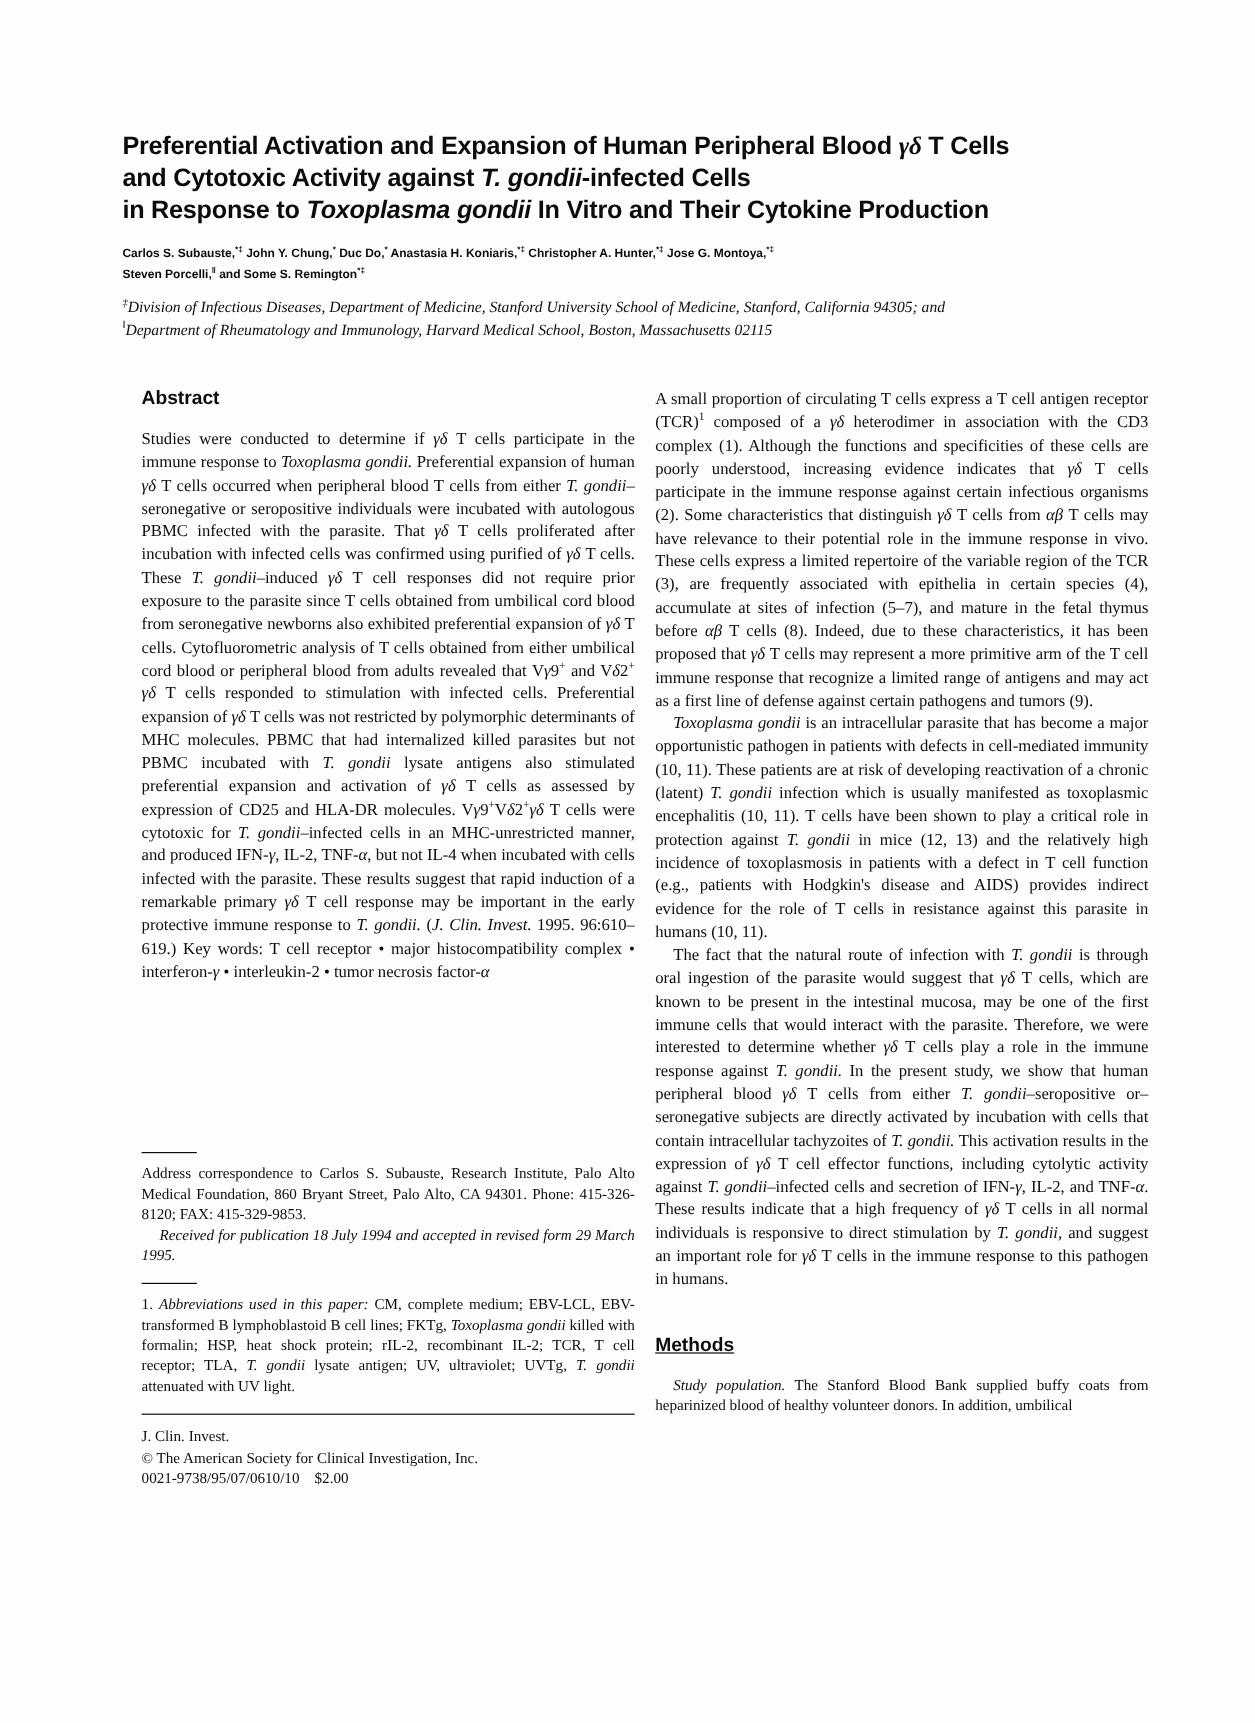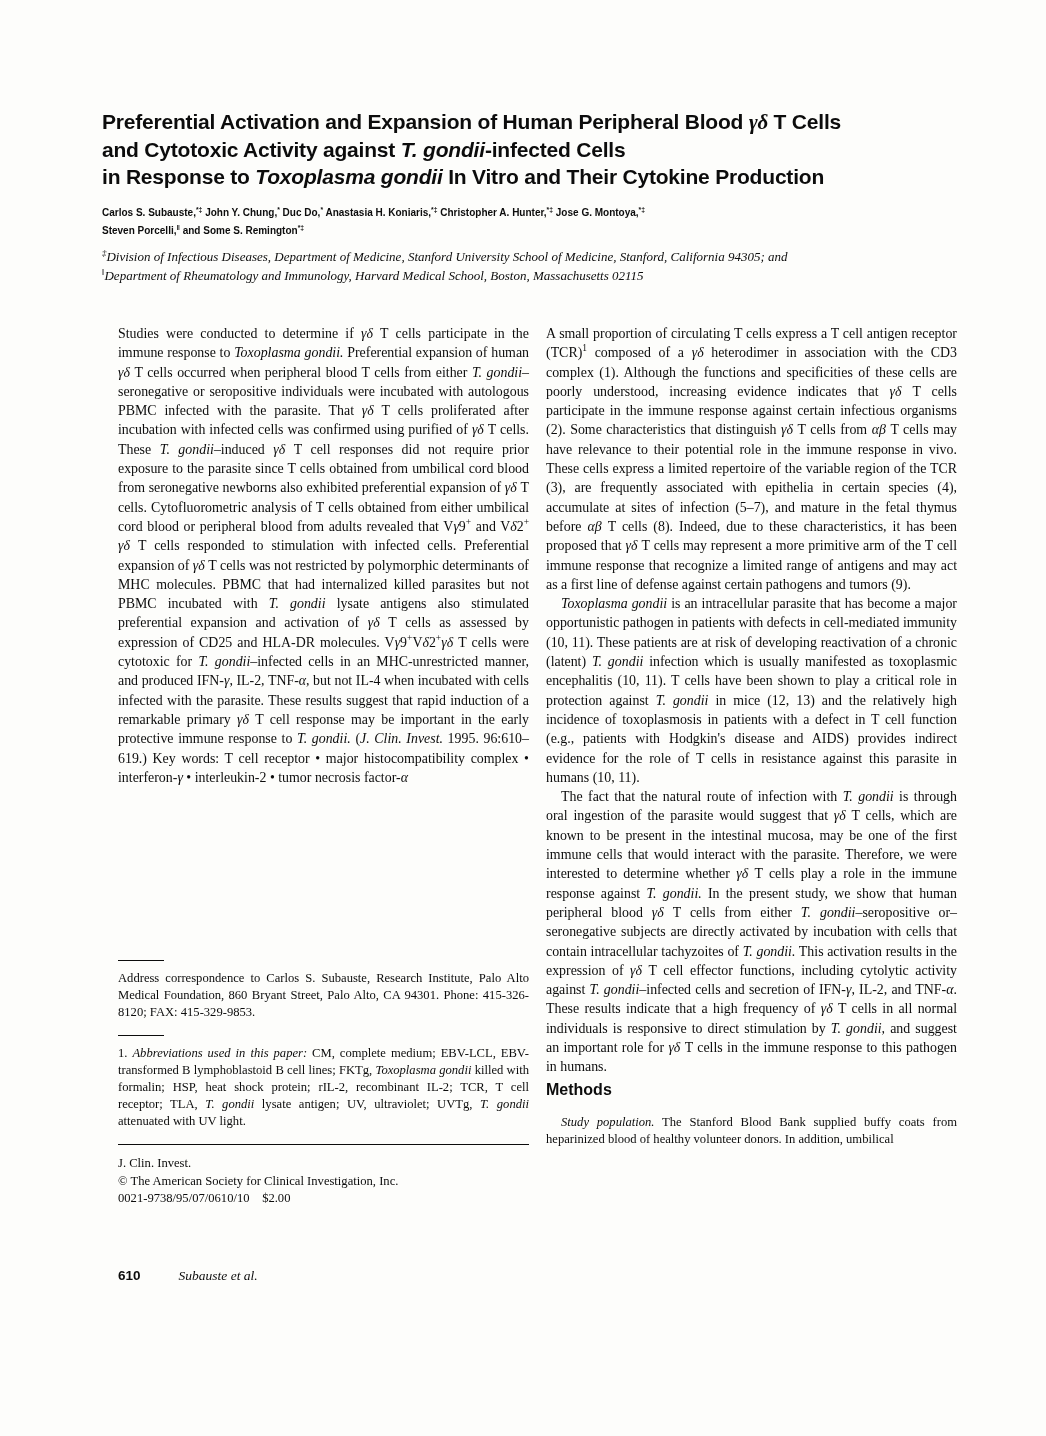--- a/index.html
+++ b/index.html
@@ -53,21 +53,21 @@
   .longrule{width:100%;border:none;border-top:1.2px solid #0c0c0c;margin:14px 0 10px 0;}
   .footnote-text{
     font-family:"Liberation Serif",serif;
     font-size:12.6px;line-height:17px;
     text-align:justify;margin:0;
   }
   .journal-block{
     font-family:"Liberation Serif",serif;
     font-size:12.6px;line-height:17.5px;
   }
-  .methods-heading{margin-top:4px;}
+  .methods-heading{margin-top:36px;text-decoration:underline;}
   .methods-text{
     font-family:"Liberation Serif",serif;
     font-size:12.6px;line-height:17.5px;
     text-align:justify;margin:0;
   }
   .footer{position:absolute;left:118px;top:1266px;width:411px;}
   .page-number{
     font-family:"Liberation Sans",sans-serif;
     font-weight:bold;font-size:13.5px;
   }
@@ -92,41 +92,40 @@
       <div><span>Carlos S. Subauste,</span><sup>*‡</sup><span> John Y. Chung,</span><sup>*</sup><span> Duc Do,</span><sup>*</sup><span> Anastasia H. Koniaris,</span><sup>*‡</sup><span> Christopher A. Hunter,</span><sup>*‡</sup><span> Jose G. Montoya,</span><sup>*‡</sup></div>
       <div><span>Steven Porcelli,</span><sup>‖</sup><span> and Some S. Remington</span><sup>*‡</sup></div>
     </div>
     <div class="affiliations">
       <div><sup>‡</sup><span>Division of Infectious Diseases, Department of Medicine, Stanford University School of Medicine, Stanford, California 94305; and</span></div>
       <div><sup>‖</sup><span>Department of Rheumatology and Immunology, Harvard Medical School, Boston, Massachusetts 02115</span></div>
     </div>
   </div>
 
   <div class="col col-left">
+    <h2 class="section-heading">Abstract</h2>
     <p class="body-text abstract-body"><span>Studies were conducted to determine if </span><span style="font-style: italic;">γδ</span><span> T cells participate in the immune response to </span><span style="font-style: italic;">Toxoplasma gondii.</span><span> Preferential expansion of human </span><span style="font-style: italic;">γδ</span><span> T cells occurred when peripheral blood T cells from either </span><span style="font-style: italic;">T. gondii</span><span>–seronegative or seropositive individuals were incubated with autologous PBMC infected with the parasite. That </span><span style="font-style: italic;">γδ</span><span> T cells proliferated after incubation with infected cells was confirmed using purified of </span><span style="font-style: italic;">γδ</span><span> T cells. These </span><span style="font-style: italic;">T. gondii</span><span>–induced </span><span style="font-style: italic;">γδ</span><span> T cell responses did not require prior exposure to the parasite since T cells obtained from umbilical cord blood from seronegative newborns also exhibited preferential expansion of </span><span style="font-style: italic;">γδ</span><span> T cells. Cytofluorometric analysis of T cells obtained from either umbilical cord blood or peripheral blood from adults revealed that V</span><span style="font-style: italic;">γ</span><span>9</span><sup>+</sup><span> and V</span><span style="font-style: italic;">δ</span><span>2</span><sup>+</sup><span> </span><span style="font-style: italic;">γδ</span><span> T cells responded to stimulation with infected cells. Preferential expansion of </span><span style="font-style: italic;">γδ</span><span> T cells was not restricted by polymorphic determinants of MHC molecules. PBMC that had internalized killed parasites but not PBMC incubated with </span><span style="font-style: italic;">T. gondii</span><span> lysate antigens also stimulated preferential expansion and activation of </span><span style="font-style: italic;">γδ</span><span> T cells as assessed by expression of CD25 and HLA-DR molecules. V</span><span style="font-style: italic;">γ</span><span>9</span><sup>+</sup><span>V</span><span style="font-style: italic;">δ</span><span>2</span><sup>+</sup><span style="font-style: italic;">γδ</span><span> T cells were cytotoxic for </span><span style="font-style: italic;">T. gondii</span><span>–infected cells in an MHC-unrestricted manner, and produced IFN-</span><span style="font-style: italic;">γ</span><span>, IL-2, TNF-</span><span style="font-style: italic;">α</span><span>, but not IL-4 when incubated with cells infected with the parasite. These results suggest that rapid induction of a remarkable primary </span><span style="font-style: italic;">γδ</span><span> T cell response may be important in the early protective immune response to </span><span style="font-style: italic;">T. gondii.</span><span> (</span><span style="font-style: italic;">J. Clin. Invest.</span><span> 1995. 96:610–619.) Key words: T cell receptor • major histocompatibility complex • interferon-</span><span style="font-style: italic;">γ</span><span> • interleukin-2 • tumor necrosis factor-</span><span style="font-style: italic;">α</span></p>
   </div>
 
   <div class="footnotes">
     <hr class="shortrule">
     <p class="footnote-text"><span>Address correspondence to Carlos S. Subauste, Research Institute, Palo Alto Medical Foundation, 860 Bryant Street, Palo Alto, CA 94301. Phone: 415-326-8120; FAX: 415-329-9853.</span></p>
+    <p class="footnote-text indent"><span style="font-style: italic;">Received for publication 18 July 1994 and accepted in revised form 29 March 1995.</span></p>
     <hr class="shortrule" style="margin-top:14px;">
     <p class="footnote-text"><span>1. </span><span style="font-style: italic;">Abbreviations used in this paper:</span><span> CM, complete medium; EBV-LCL, EBV-transformed B lymphoblastoid B cell lines; FKTg, </span><span style="font-style: italic;">Toxoplasma gondii</span><span> killed with formalin; HSP, heat shock protein; rIL-2, recombinant IL-2; TCR, T cell receptor; TLA, </span><span style="font-style: italic;">T. gondii</span><span> lysate antigen; UV, ultraviolet; UVTg, </span><span style="font-style: italic;">T. gondii</span><span> attenuated with UV light.</span></p>
     <hr class="longrule">
     <div class="journal-block">
       <div>J. Clin. Invest.</div>
       <div>© The American Society for Clinical Investigation, Inc.</div>
       <div>0021-9738/95/07/0610/10 $2.00</div>
     </div>
   </div>
 
   <div class="col col-right">
     <p class="body-text"><span>A small proportion of circulating T cells express a T cell antigen receptor (TCR)</span><sup>1</sup><span> composed of a </span><span style="font-style: italic;">γδ</span><span> heterodimer in association with the CD3 complex (1). Although the functions and specificities of these cells are poorly understood, increasing evidence indicates that </span><span style="font-style: italic;">γδ</span><span> T cells participate in the immune response against certain infectious organisms (2). Some characteristics that distinguish </span><span style="font-style: italic;">γδ</span><span> T cells from </span><span style="font-style: italic;">αβ</span><span> T cells may have relevance to their potential role in the immune response in vivo. These cells express a limited repertoire of the variable region of the TCR (3), are frequently associated with epithelia in certain species (4), accumulate at sites of infection (5–7), and mature in the fetal thymus before </span><span style="font-style: italic;">αβ</span><span> T cells (8). Indeed, due to these characteristics, it has been proposed that </span><span style="font-style: italic;">γδ</span><span> T cells may represent a more primitive arm of the T cell immune response that recognize a limited range of antigens and may act as a first line of defense against certain pathogens and tumors (9).</span></p>
     <p class="body-text indent"><span style="font-style: italic;">Toxoplasma gondii</span><span> is an intracellular parasite that has become a major opportunistic pathogen in patients with defects in cell-mediated immunity (10, 11). These patients are at risk of developing reactivation of a chronic (latent) </span><span style="font-style: italic;">T. gondii</span><span> infection which is usually manifested as toxoplasmic encephalitis (10, 11). T cells have been shown to play a critical role in protection against </span><span style="font-style: italic;">T. gondii</span><span> in mice (12, 13) and the relatively high incidence of toxoplasmosis in patients with a defect in T cell function (e.g., patients with Hodgkin's disease and AIDS) provides indirect evidence for the role of T cells in resistance against this parasite in humans (10, 11).</span></p>
     <p class="body-text indent"><span>The fact that the natural route of infection with </span><span style="font-style: italic;">T. gondii</span><span> is through oral ingestion of the parasite would suggest that </span><span style="font-style: italic;">γδ</span><span> T cells, which are known to be present in the intestinal mucosa, may be one of the first immune cells that would interact with the parasite. Therefore, we were interested to determine whether </span><span style="font-style: italic;">γδ</span><span> T cells play a role in the immune response against </span><span style="font-style: italic;">T. gondii.</span><span> In the present study, we show that human peripheral blood </span><span style="font-style: italic;">γδ</span><span> T cells from either </span><span style="font-style: italic;">T. gondii</span><span>–seropositive or–seronegative subjects are directly activated by incubation with cells that contain intracellular tachyzoites of </span><span style="font-style: italic;">T. gondii.</span><span> This activation results in the expression of </span><span style="font-style: italic;">γδ</span><span> T cell effector functions, including cytolytic activity against </span><span style="font-style: italic;">T. gondii</span><span>–infected cells and secretion of IFN-</span><span style="font-style: italic;">γ</span><span>, IL-2, and TNF-</span><span style="font-style: italic;">α</span><span>. These results indicate that a high frequency of </span><span style="font-style: italic;">γδ</span><span> T cells in all normal individuals is responsive to direct stimulation by </span><span style="font-style: italic;">T. gondii,</span><span> and suggest an important role for </span><span style="font-style: italic;">γδ</span><span> T cells in the immune response to this pathogen in humans.</span></p>
     <h2 class="section-heading methods-heading">Methods</h2>
     <p class="methods-text indent"><span style="font-style: italic;">Study population.</span><span> The Stanford Blood Bank supplied buffy coats from heparinized blood of healthy volunteer donors. In addition, umbilical</span></p>
   </div>
 
-  <div class="footer">
-    <span class="page-number">610</span><span class="running-authors">Subauste et al.</span>
-  </div>
 
 </div>
 
 </body></html>

